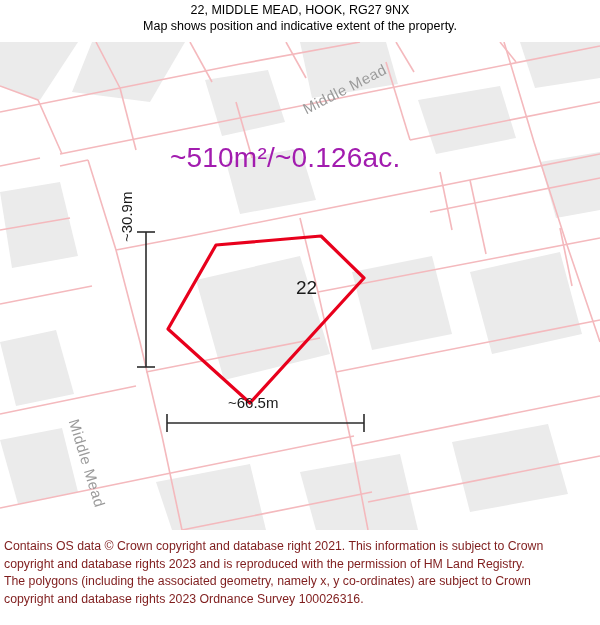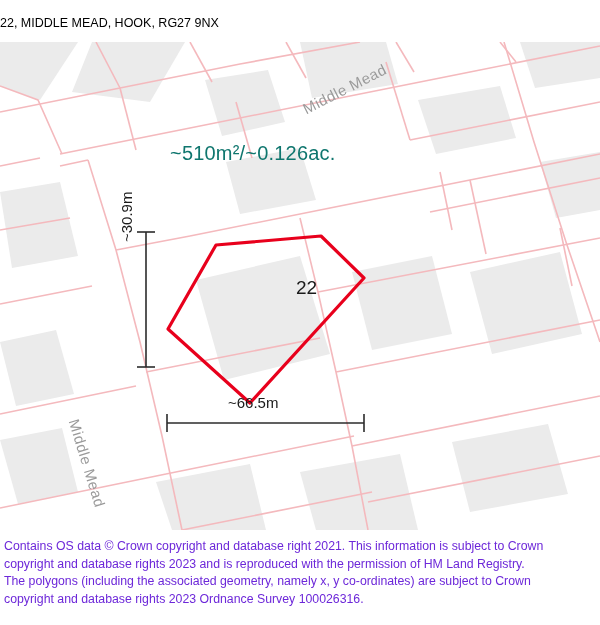--- a/index.html
+++ b/index.html
@@ -9,21 +9,22 @@
   body {
     width: 600px;
     height: 625px;
     background: #ffffff;
     font-family: "Liberation Sans", sans-serif;
     color: #000000;
     overflow: hidden;
     position: relative;
   }
   .header {
-    padding-top: 15px;
+    padding-top: 2px;
+    text-align: center;
   }
   .header .title {
     font-size: 12.5px;
     line-height: 16px;
     color: #000;
   }
   .header .subtitle {
     font-size: 12.5px;
     line-height: 17px;
     color: #000;
@@ -39,22 +40,22 @@
   }
   .map-svg {
     position: absolute;
     top: 0;
     left: 0;
   }
   .area-label {
     position: absolute;
     left: 170px;
     top: 100px;
-    font-size: 20px;
-    color: #0f766e;
+    font-size: 28px;
+    color: #a21caf;
     letter-spacing: 0.2px;
   }
   .plot-number {
     position: absolute;
     left: 296px;
     top: 235px;
     font-size: 19px;
     color: #1a1a1a;
     text-align: right;
   }
@@ -96,28 +97,29 @@
   }
   .footer {
     position: absolute;
     left: 0;
     top: 532px;
     width: 552px;
     padding: 6px 4px 0 4px;
     box-sizing: border-box;
     font-size: 12.3px;
     line-height: 17.5px;
-    color: #6d28d9;
+    color: #7f1d1d;
   }
 </style>
 </head>
 <body>
 
 <div class="header">
   <div class="title">22, MIDDLE MEAD, HOOK, RG27 9NX</div>
+  <div class="subtitle">Map shows position and indicative extent of the property.</div>
 </div>
 
 <div class="map-wrap">
 
   <svg class="map-svg" width="600" height="488" viewBox="0 0 600 488">
 
     <rect x="0" y="0" width="600" height="488" fill="#ffffff"></rect>
 
     <g fill="#ebebeb" stroke="none">
       <polygon points="0,0 78,0 40,58 0,44"></polygon>

